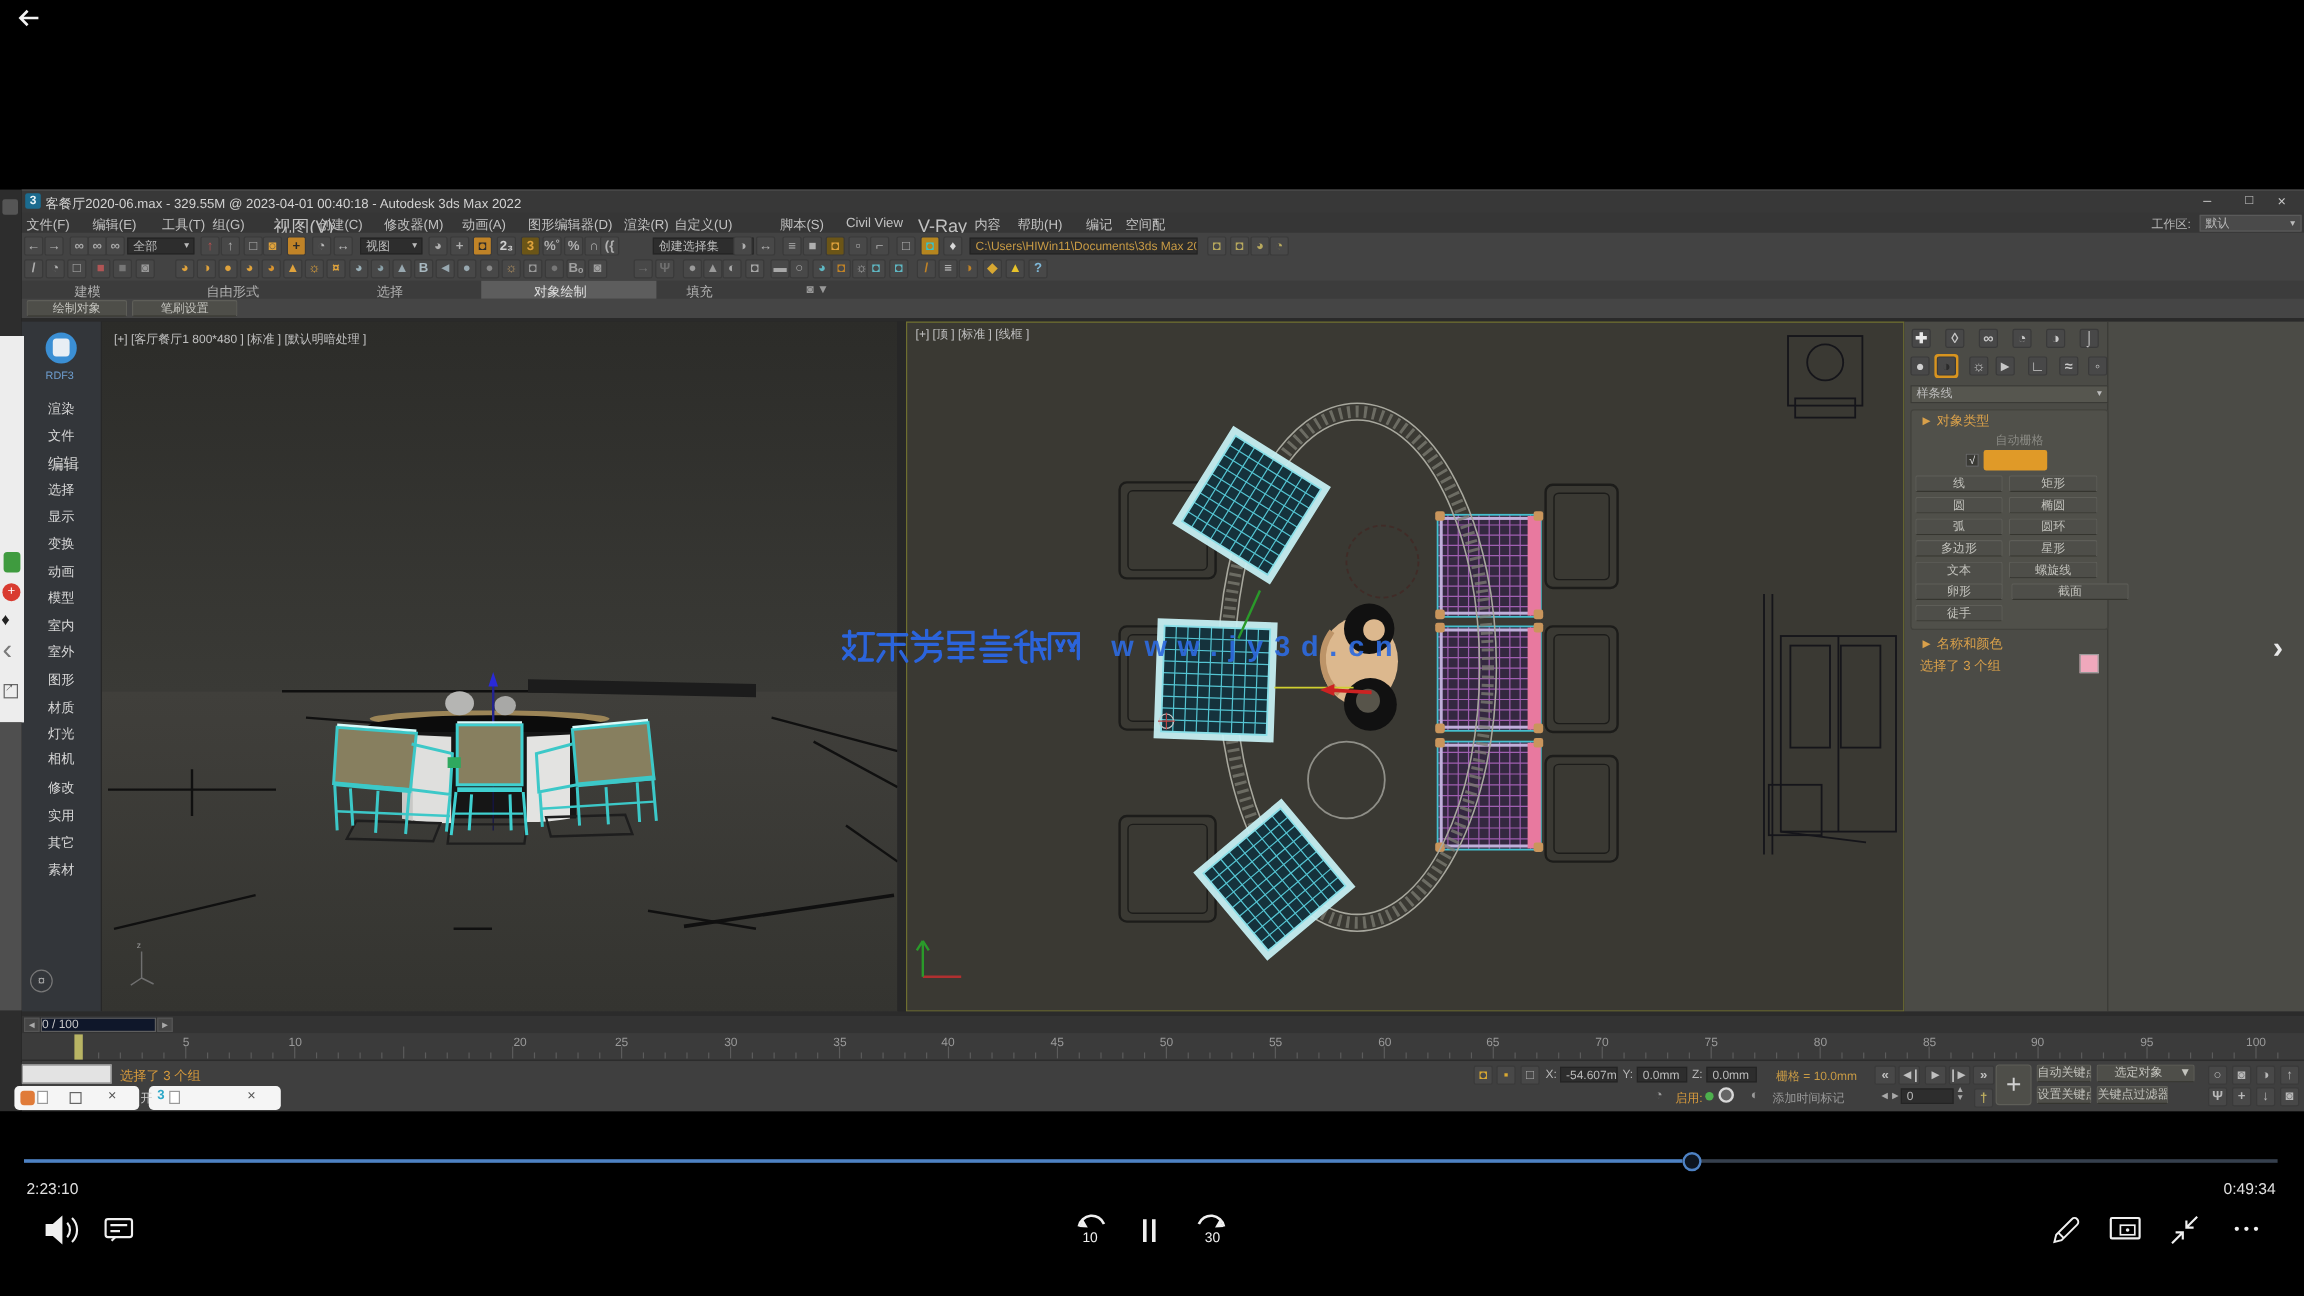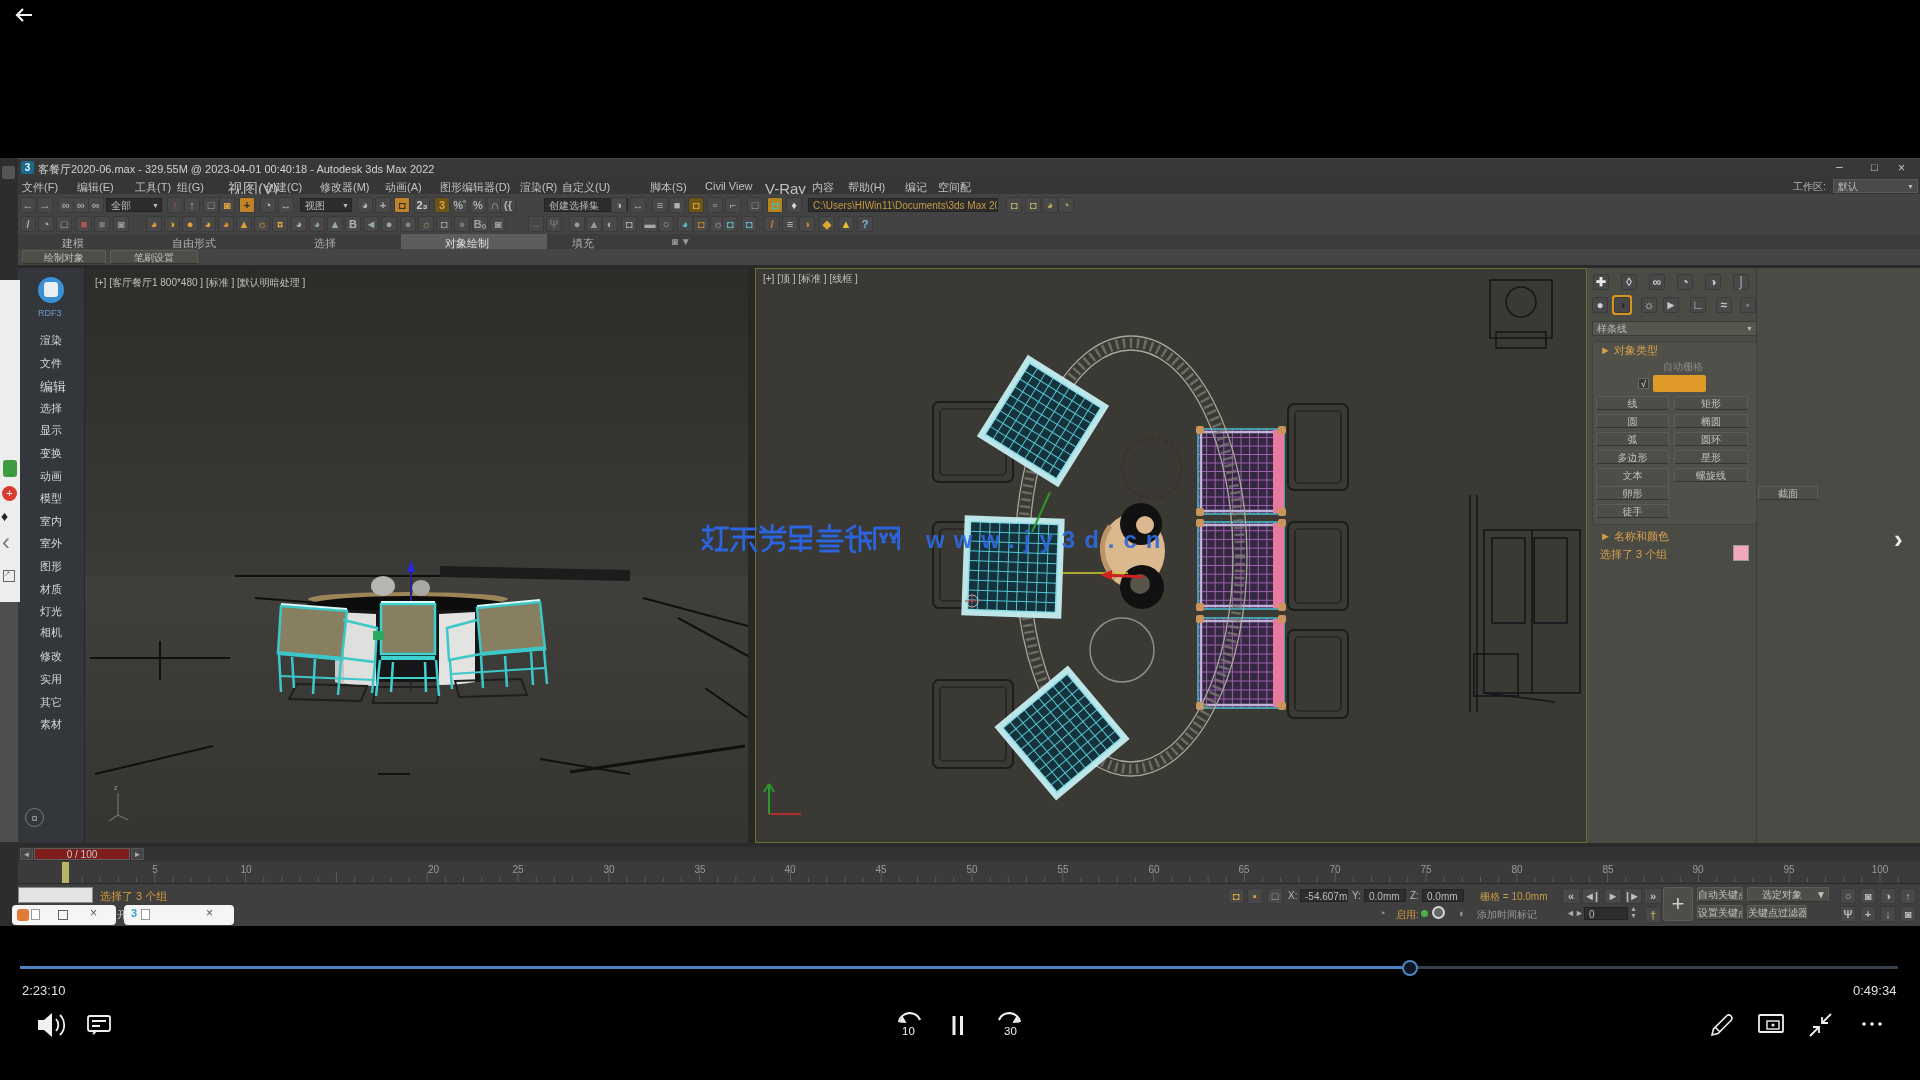--- a/index.html
+++ b/index.html
@@ -403,29 +403,29 @@
 <div class="btn" style="left:1674px;top:396px;width:74px;height:14px;line-height:13px">矩形</div>
 <div class="btn" style="left:1596px;top:414px;width:73px;height:14px;line-height:13px">圆</div>
 <div class="btn" style="left:1674px;top:414px;width:74px;height:14px;line-height:13px">椭圆</div>
 <div class="btn" style="left:1596px;top:432px;width:73px;height:14px;line-height:13px">弧</div>
 <div class="btn" style="left:1674px;top:432px;width:74px;height:14px;line-height:13px">圆环</div>
 <div class="btn" style="left:1596px;top:450px;width:73px;height:14px;line-height:13px">多边形</div>
 <div class="btn" style="left:1674px;top:450px;width:74px;height:14px;line-height:13px">星形</div>
 <div class="btn" style="left:1596px;top:468px;width:73px;height:28px;line-height:13px">文本</div>
 <div class="btn" style="left:1674px;top:468px;width:74px;height:14px;line-height:13px">螺旋线</div>
 <div class="btn" style="left:1596px;top:486px;width:73px;height:14px;line-height:13px">卵形</div>
-<div class="btn" style="left:1758px;top:486px;width:60px;height:14px;line-height:13px">截面</div>
+<div class="btn" style="left:1676px;top:486px;width:98px;height:14px;line-height:13px">截面</div>
 <div class="btn" style="left:1596px;top:504px;width:73px;height:14px;line-height:13px">徒手</div>
 <div class="t" style="left:1600px;top:529px;font-size:11px;color:#d9a04a">► 名称和颜色</div>
 <div class="t" style="left:1600px;top:547px;font-size:11px;color:#d9a04a">选择了 3 个组</div>
 <div class="a" style="left:1733px;top:545px;width:16px;height:16px;background:#efa8bc;border:1px solid #999"></div>
 <div class="a" style="left:18px;top:843px;width:1902px;height:4px;background:#2b2b2b"></div>
 <div class="a" style="left:18px;top:847px;width:1902px;height:14px;background:#333333"></div>
 <div class="a" style="left:20px;top:848px;width:13px;height:12px;background:#464646;border:1px solid #555;color:#aaa;font-size:8px;text-align:center;line-height:11px">◄</div>
-<div class="a" style="left:34px;top:848px;width:96px;height:12px;background:#7f1d1d;border:1px solid #5e5e5e;color:#c8c8c8;font-size:10px;text-align:center;line-height:11px">0 / 100</div>
+<div class="a" style="left:34px;top:848px;width:96px;height:12px;background:#0f172a;border:1px solid #5e5e5e;color:#c8c8c8;font-size:10px;line-height:11px">0 / 100</div>
 <div class="a" style="left:131px;top:848px;width:13px;height:12px;background:#464646;border:1px solid #555;color:#aaa;font-size:8px;text-align:center;line-height:11px">►</div>
 <div class="a" style="left:18px;top:861px;width:1902px;height:23px;background:#3b3b3b;border-bottom:1px solid #2a2a2a"></div>
 <svg class="a" style="left:0;top:0" width="1920" height="890" viewBox="0 0 1920 890">
     <g stroke="#5c5c5c" stroke-width="1">
       <path d="M64.0 872 V882"></path>
       <path d="M82.2 877 V882"></path>
       <path d="M100.3 877 V882"></path>
       <path d="M118.5 877 V882"></path>
       <path d="M136.6 877 V882"></path>
       <path d="M154.8 872 V882"></path>

